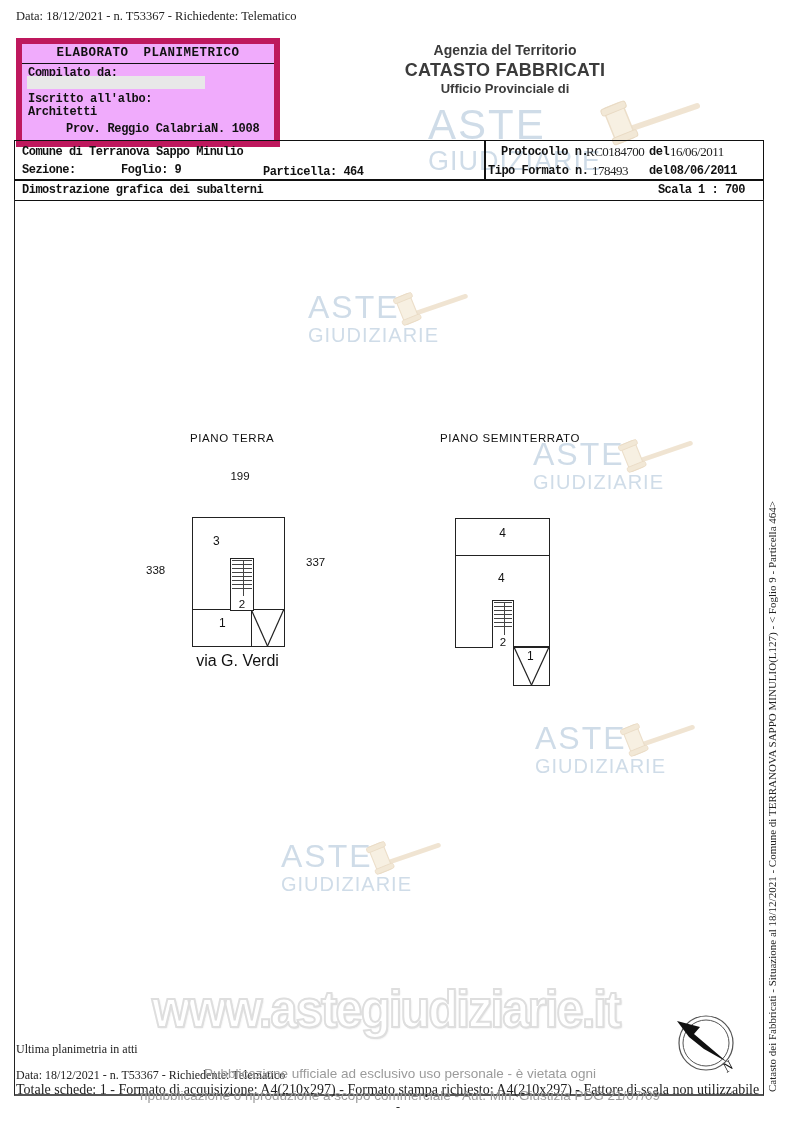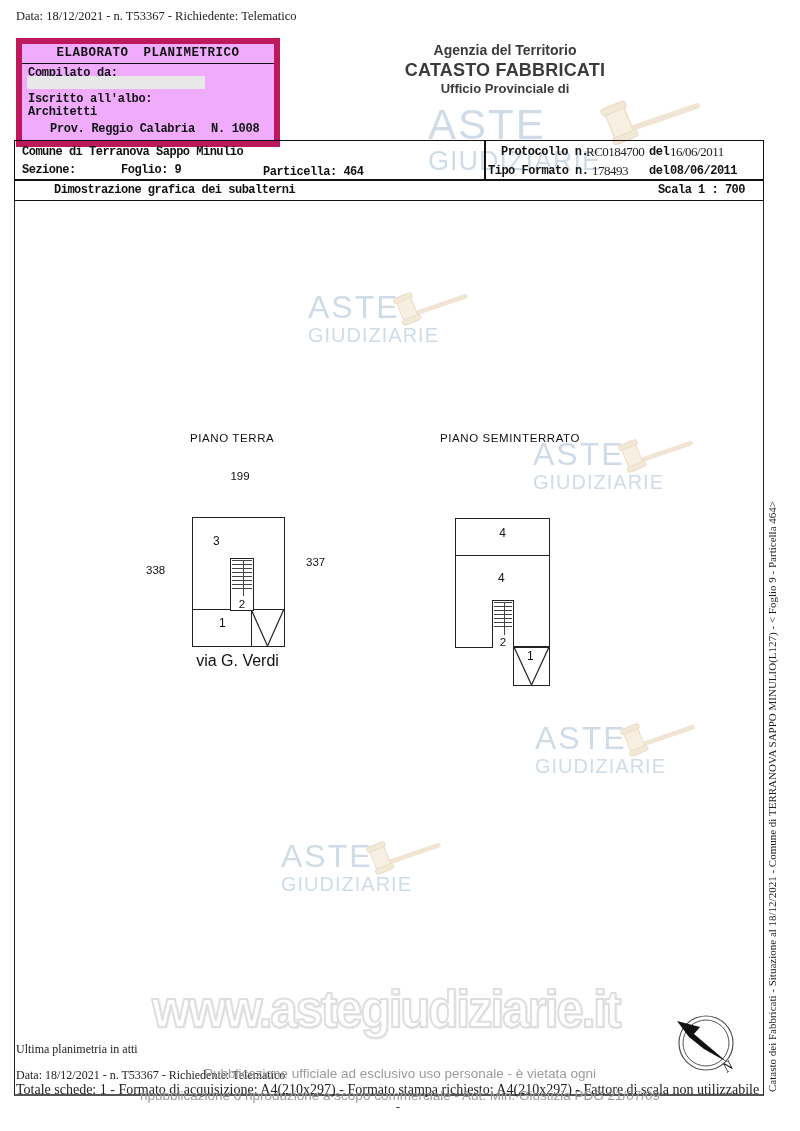--- a/index.html
+++ b/index.html
@@ -84,21 +84,21 @@
 <div class="page">
 
   <div class="abs serif top-line">Data: 18/12/2021 - n. T53367 - Richiedente: Telematico</div>
 
   <div class="abs elab-box">
     <div class="elab-title mono">ELABORATO PLANIMETRICO</div>
     <div class="elab-row mono" style="left:6px;top:22px;">Compilato da:</div>
     <div class="redact"></div>
     <div class="elab-row mono" style="left:6px;top:48px;">Iscritto all'albo:</div>
     <div class="elab-row mono" style="left:6px;top:61px;">Architetti</div>
-    <div class="elab-row mono" style="left:4px;top:78px;padding-left:24px;">Prov. Reggio Calabria</div>
+    <div class="elab-row mono" style="left:20px;top:78px;padding-left:24px;">Prov. Reggio Calabria</div>
     <div class="elab-row mono" style="left:189px;top:78px;">N. 1008</div>
   </div>
 
   <div class="abs agency">
     <div class="ag1">Agenzia del Territorio</div>
     <div class="ag2">CATASTO FABBRICATI</div>
     <div class="ag3">Ufficio Provinciale di</div>
   </div>
 
   <div class="abs wm wm-lg" style="left:428px;top:104px;">
@@ -122,21 +122,21 @@
     <div class="cell-txt mono" style="left:106px;top:22px;">Foglio: 9</div>
     <div class="cell-txt mono" style="left:248px;top:24px;">Particella: 464</div>
     <div class="cell-txt mono" style="left:486px;top:4px;">Protocollo n.</div>
     <div class="cell-txt serif-val" style="left:571px;top:3px;">RC0184700</div>
     <div class="cell-txt mono" style="left:634px;top:4px;">del</div>
     <div class="cell-txt serif-val" style="left:655px;top:3px;">16/06/2011</div>
     <div class="cell-txt mono" style="left:473px;top:23px;">Tipo Formato n.</div>
     <div class="cell-txt serif-val" style="left:577px;top:22px;">178493</div>
     <div class="cell-txt mono" style="left:634px;top:23px;">del</div>
     <div class="cell-txt mono" style="left:655px;top:23px;">08/06/2011</div>
-    <div class="cell-txt mono" style="left:7px;top:42px;margin-left:32px;">Dimostrazione grafica dei subalterni</div>
+    <div class="cell-txt mono" style="left:7px;top:42px;">Dimostrazione grafica dei subalterni</div>
     <div class="cell-txt mono" style="right:18px;top:42px;">Scala 1 : 700</div>
   </div>
 
   <div class="abs frame"></div>
 
   <div class="abs wm wm-md" style="left:308px;top:291px;">
     <div class="wm-aste">ASTE</div>
     <div class="wm-giud">GIUDIZIARIE</div>
     <svg class="wm-gavel" style="left:72px;top:-6px;" width="90" height="48" viewBox="0 0 120 62">
       <line x1="38" y1="40" x2="114" y2="14" stroke="#e4cfae" stroke-width="6" stroke-linecap="round"></line>

